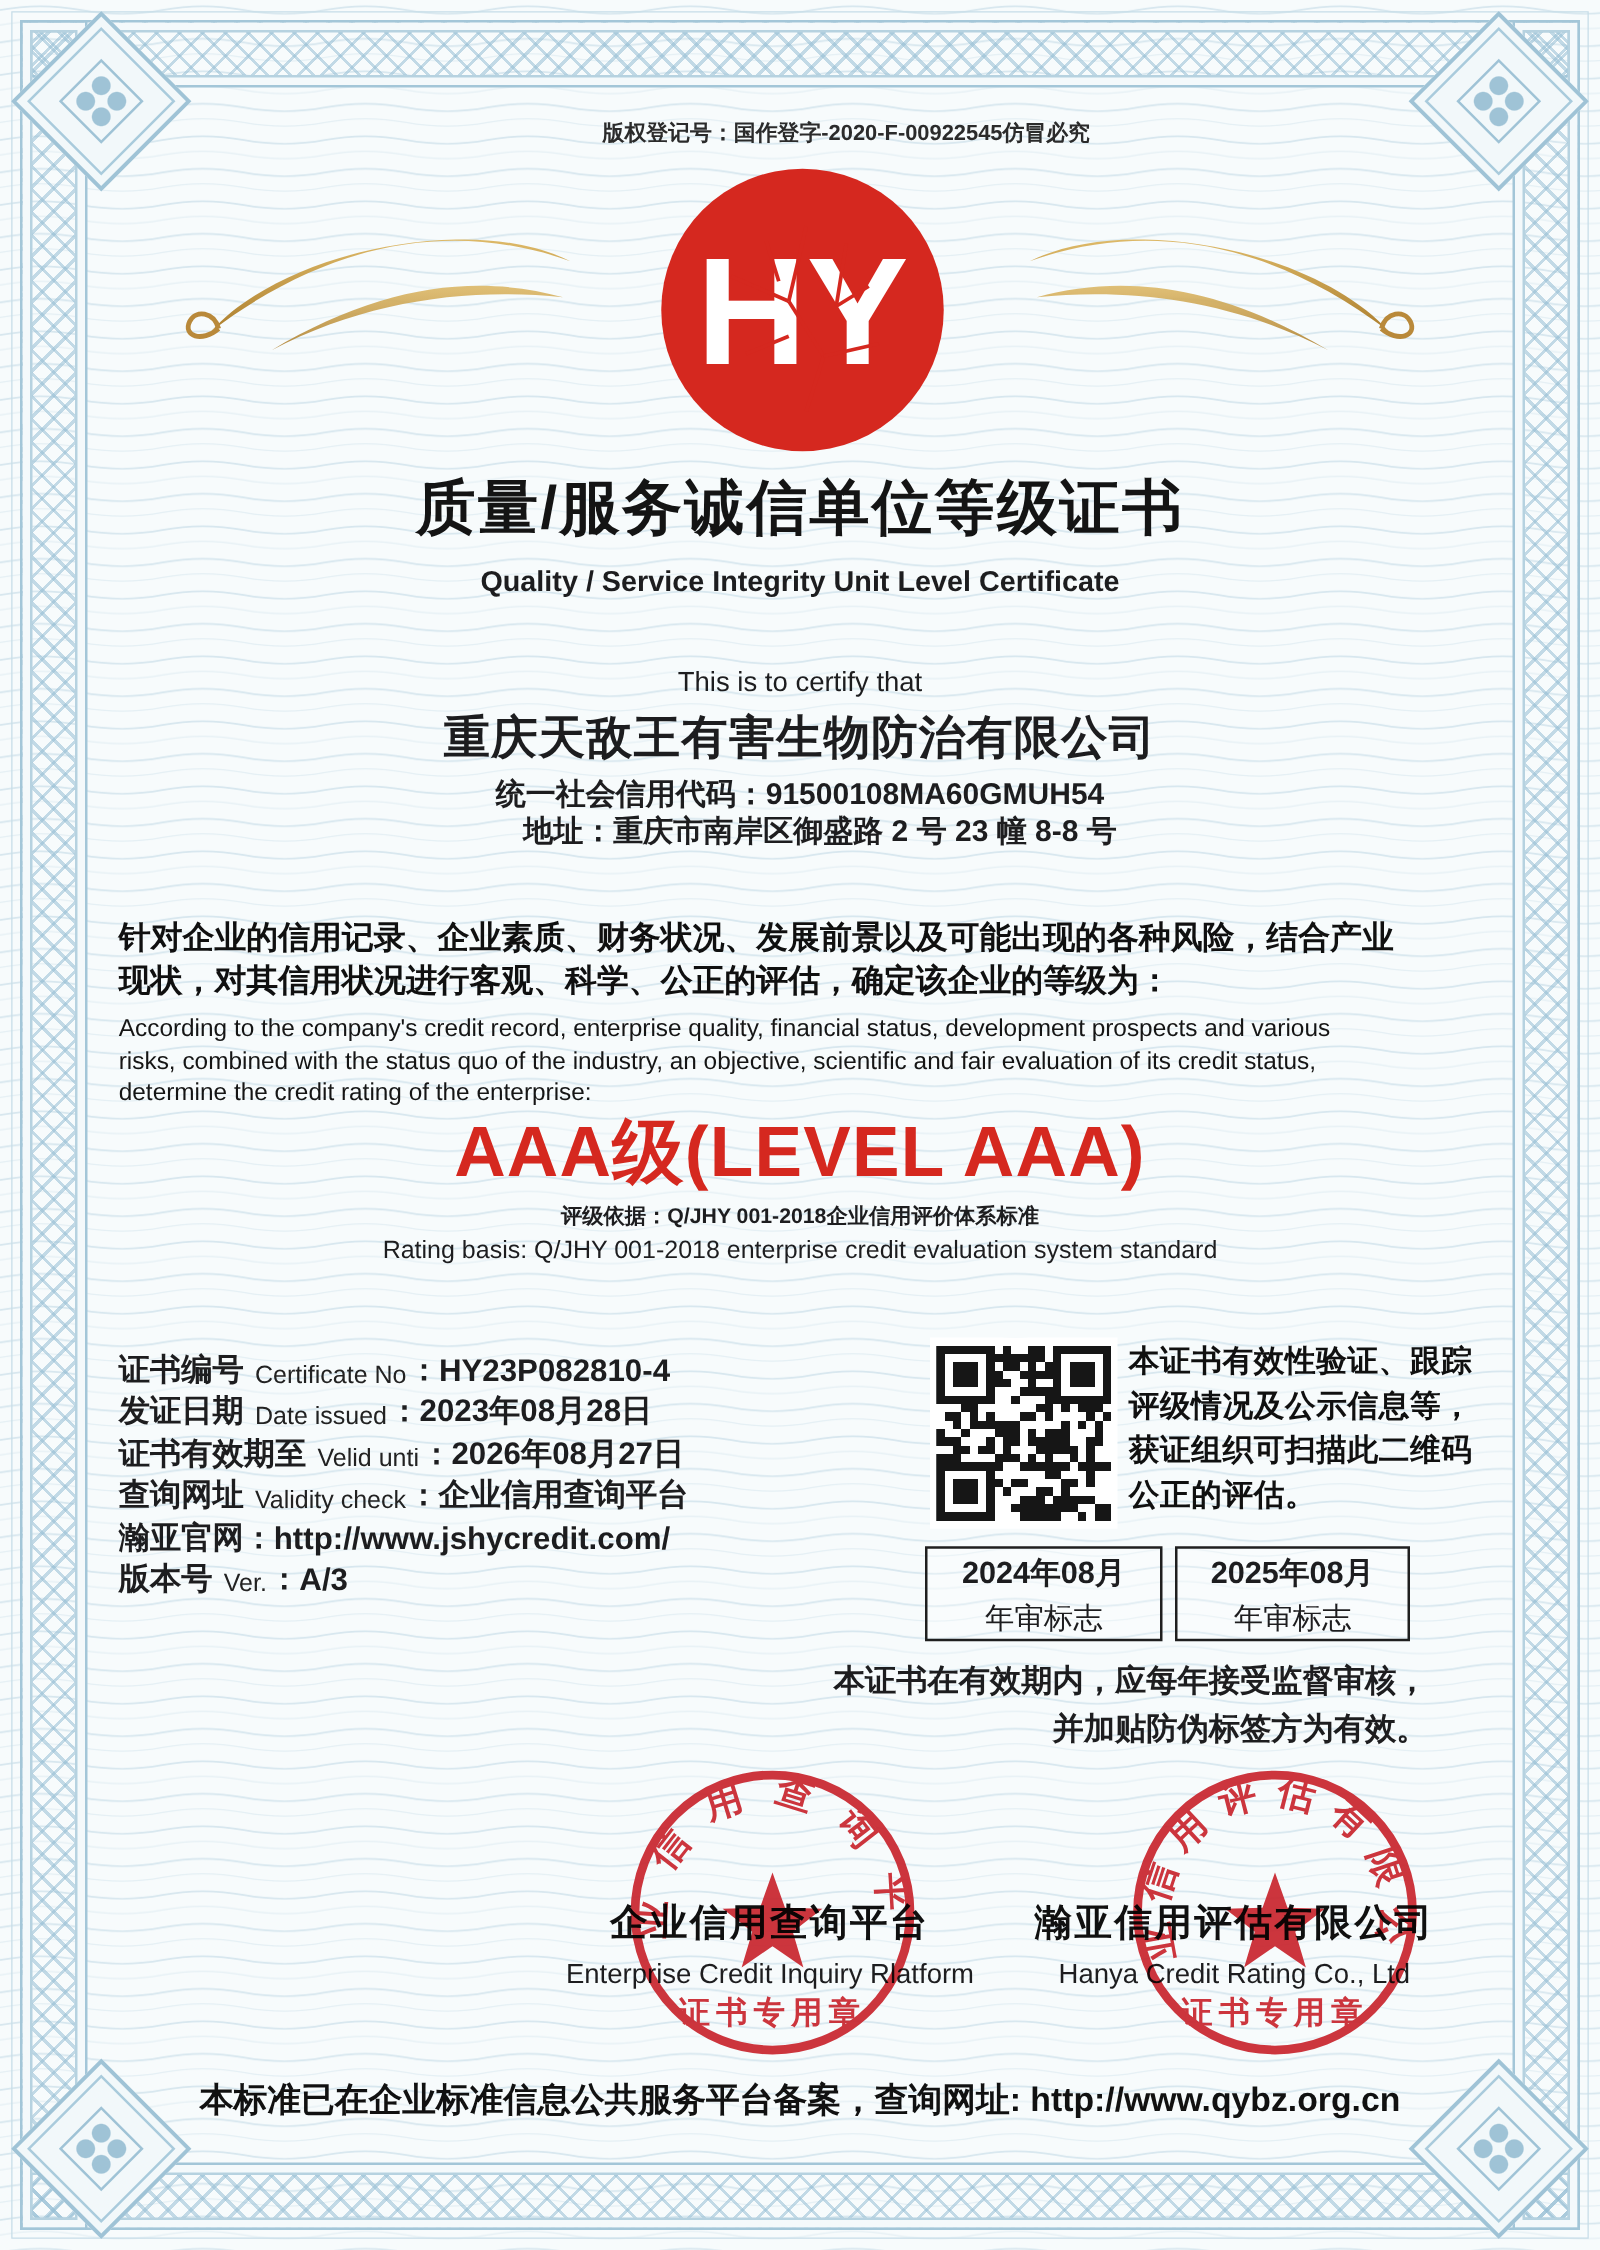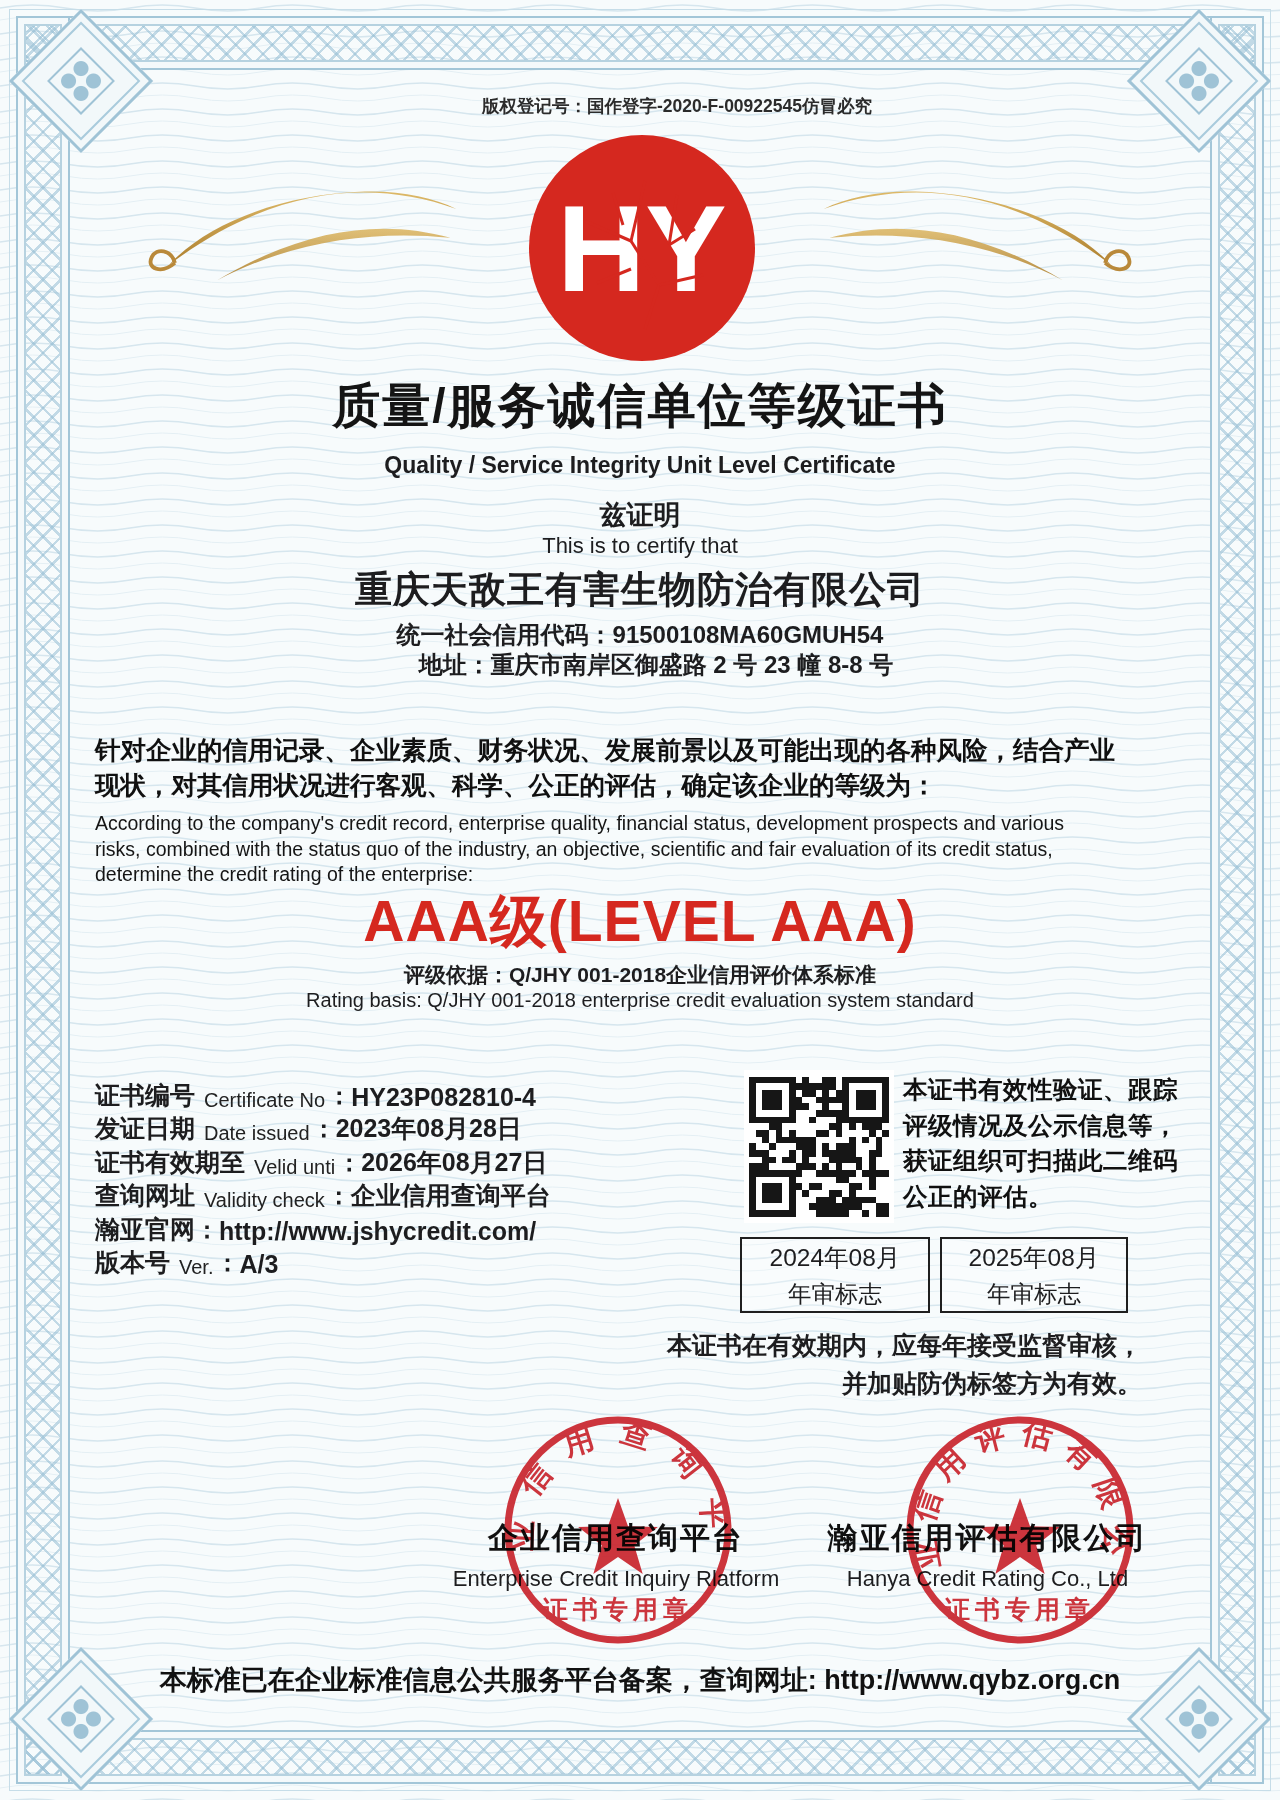--- a/index.html
+++ b/index.html
@@ -42,38 +42,38 @@
   .company-name{top:565px;width:100%;text-align:center;font-size:37px;font-weight:800;letter-spacing:1px;}
   .credit-code{top:619px;width:100%;text-align:center;font-size:24px;font-weight:600;}
   .address{top:649px;width:100%;text-align:center;font-size:24px;font-weight:600;padding-left:16px;}
 
   .statement{top:733px;left:95px;width:1092px;}
   .st-zh{font-size:25.5px;line-height:35px;font-weight:600;color:#101010;}
   .st-en{font-size:19.5px;line-height:25.5px;font-weight:500;color:#151515;}
   .st-en.first{margin-top:8px;}
 
   .rating-level{top:884px;width:100%;text-align:center;font-size:57px;font-weight:800;letter-spacing:1px;}
-  .basis-zh{top:961px;width:100%;text-align:center;font-size:21px;font-weight:600;}
+  .basis-zh{top:961px;width:100%;text-align:center;font-size:17px;font-weight:600;}
   .basis-en{top:989px;width:100%;text-align:center;font-size:20px;font-weight:500;}
 
   .details{top:1078px;left:95px;}
   .drow{display:flex;align-items:flex-end;height:33.5px;white-space:nowrap;}
   .dzh{font-size:25px;font-weight:700;}
   .den{font-size:20px;font-weight:500;margin:0 2px 0 9px;color:#222;}
   .den:empty{margin:0;}
   .dcol{font-size:24px;font-weight:700;}
   .dval{font-size:25px;font-weight:600;}
 
   .qr{left:744px;top:1070px;width:150px;height:153px;background:#fff;padding:5px;box-sizing:border-box;}
   .qr-note{left:903px;top:1072px;width:290px;font-size:24.5px;line-height:35.5px;font-weight:600;letter-spacing:.5px;color:#101010;}
 
   .audit-box{top:1237px;height:76px;border:2.5px solid #1f1f1f;box-sizing:border-box;
       display:flex;flex-direction:column;align-items:center;justify-content:center;gap:4px;background:rgba(255,255,255,.25);}
   .ab1{left:740px;width:190px;} .ab2{left:940px;width:188px;}
-  .ab-period{font-size:24.5px;font-weight:400;}
+  .ab-period{font-size:24.5px;font-weight:700;}
   .ab-label{font-size:23.5px;font-weight:500;}
 
   .sup-note{top:1326px;right:138px;text-align:right;font-size:25px;line-height:38px;font-weight:600;}
 
   .org{top:1518px;text-align:center;z-index:4;}
   .org-left{left:420px;width:392px;} .org-right{left:795px;width:385px;}
   .org-zh{font-size:30px;font-weight:700;letter-spacing:2px;color:#101010;}
   .org-en{font-size:22px;font-weight:500;margin-top:7px;}
 
   .seal{position:absolute;z-index:5;mix-blend-mode:multiply;opacity:.92;}
@@ -163,21 +163,20 @@
             <line x1="150" y1="62" x2="142" y2="112"></line>
           <line x1="142" y1="112" x2="168" y2="96"></line>
             <line x1="70" y1="150" x2="104" y2="136"></line>
           <line x1="86" y1="60" x2="96" y2="92"></line>
         </g>
       </svg>
     </div>
 
     <div class="c title-zh">质量/服务诚信单位等级证书</div>
     <div class="c title-en">Quality / Service Integrity Unit Level Certificate</div>
-    <div class="c certify-zh">兹证明</div>
     <div class="c certify-en">This is to certify that</div>
     <div class="c company-name">重庆天敌王有害生物防治有限公司</div>
     <div class="c credit-code">统一社会信用代码：91500108MA60GMUH54</div>
     <div class="c address">地址：重庆市南岸区御盛路 2 号 23 幢 8-8 号</div>
 
     <div class="c statement">
       <div class="st-zh">针对企业的信用记录、企业素质、财务状况、发展前景以及可能出现的各种风险，结合产业</div>
       <div class="st-zh">现状，对其信用状况进行客观、科学、公正的评估，确定该企业的等级为：</div>
       <div class="st-en first">According to the company's credit record, enterprise quality, financial status, development prospects and various</div>
       <div class="st-en">risks, combined with the status quo of the industry, an objective, scientific and fair evaluation of its credit status,</div>

